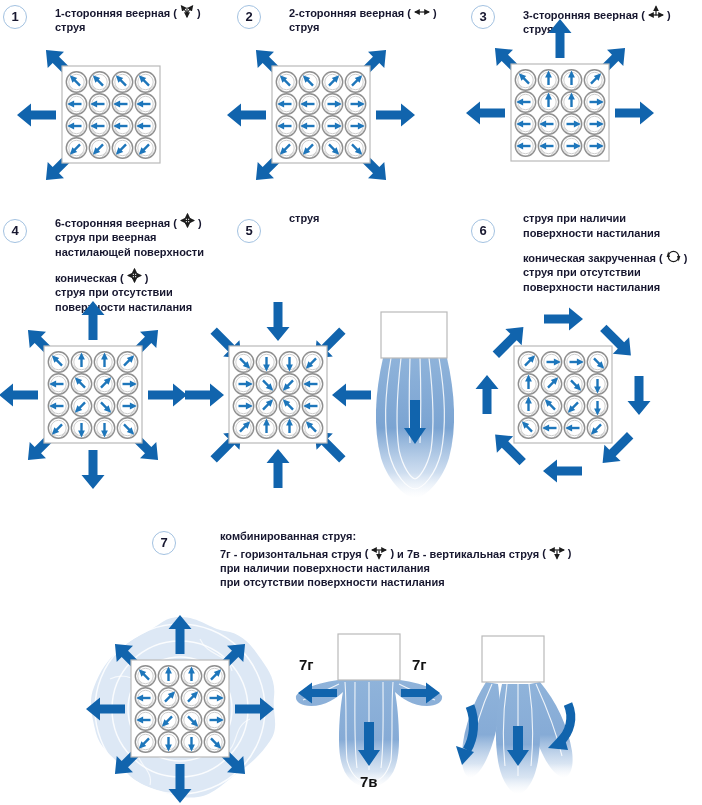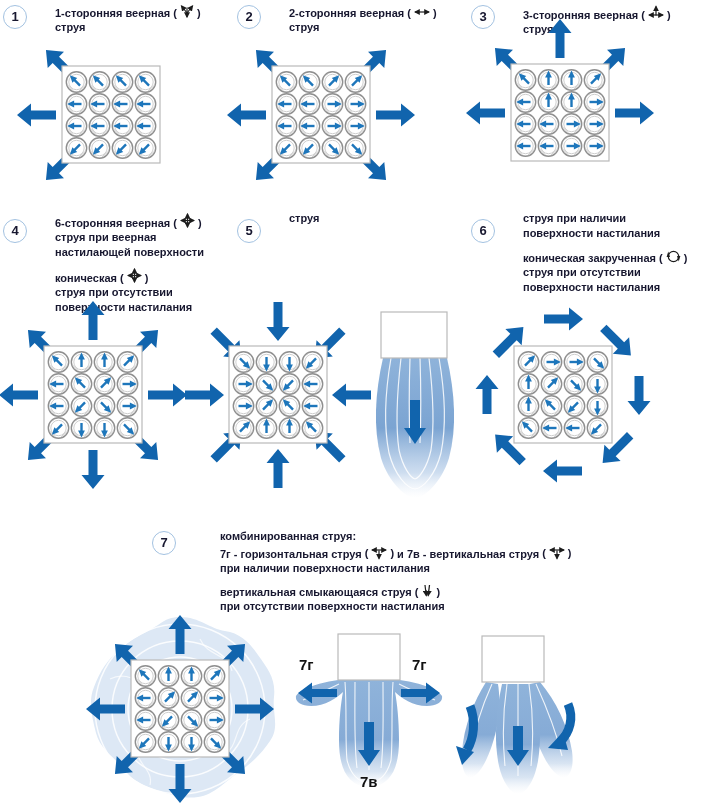--- a/index.html
+++ b/index.html
@@ -109,25 +109,20 @@
             <line x1="10" y1="6" x2="17" y2="6" marker-end="url(#ah)"></line>
             <line x1="10" y1="6.5" x2="10" y2="14.5" marker-end="url(#ah)"></line>
           </svg><span>)</span></span>
       <span>и 7в - вертикальная струя</span>
       <span><span>(</span><svg class="tico" width="20" height="17">
             <line x1="10" y1="6" x2="3" y2="6" marker-end="url(#ah)"></line>
             <line x1="10" y1="6" x2="17" y2="6" marker-end="url(#ah)"></line>
             <line x1="10" y1="6.5" x2="10" y2="14.5" marker-end="url(#ah)"></line>
           </svg><span>)</span></span></div>
     <div>при наличии поверхности настилания</div>
-    <div class="par2"><span>вертикальная смыкающаяся струя</span>
-      <span><span>(</span><svg class="tico" width="16" height="17">
-            <line x1="6" y1="3" x2="7.3" y2="13.5" marker-end="url(#ah)"></line>
-            <line x1="10.5" y1="3" x2="9.2" y2="13.5" marker-end="url(#ah)"></line>
-          </svg><span>)</span></span></div>
     <div>при отсутствии поверхности настилания</div>
   </div>
 
   <svg id="fg1" class="fig" style="left:11px;top:15px" width="210" height="210">
       <polygon points="-19,-4.5 6,-4.5 6,-11.5 20,0 6,11.5 6,4.5 -19,4.5" fill="#1164ad" transform="translate(49.088311754568565,49.08831175456858) rotate(225)"></polygon>
       <polygon points="-19,-4.5 6,-4.5 6,-11.5 20,0 6,11.5 6,4.5 -19,4.5" fill="#1164ad" transform="translate(26,100.00000000000001) rotate(180)"></polygon>
       <polygon points="-19,-4.5 6,-4.5 6,-11.5 20,0 6,11.5 6,4.5 -19,4.5" fill="#1164ad" transform="translate(49.08831175456858,150.91168824543144) rotate(135)"></polygon>
       <rect x="51" y="51" width="98" height="97" fill="#fff" stroke="#b9b9b9" stroke-width="1.2"></rect>
       <g transform="translate(65.5,67)">
         <circle r="10.2" fill="#fff" stroke="#8f8f8f" stroke-width="1.4"></circle>

